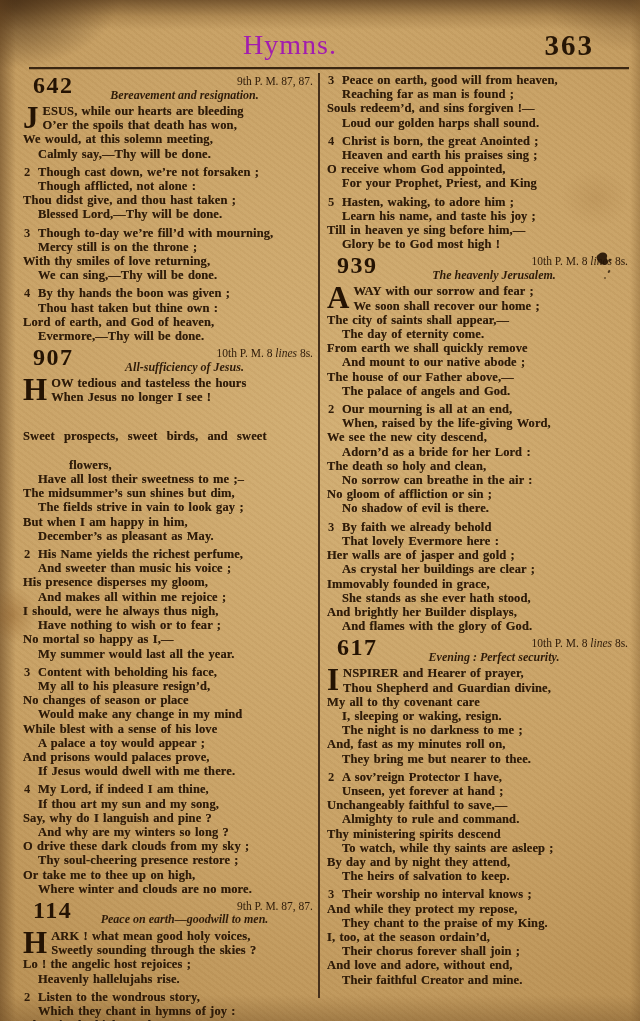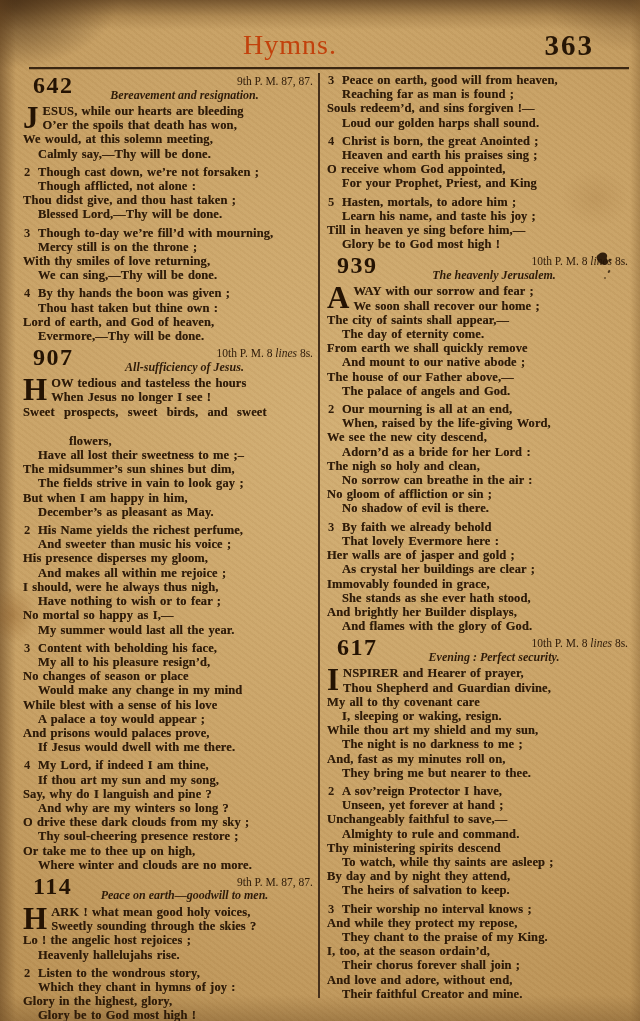--- a/index.html
+++ b/index.html
@@ -25,21 +25,21 @@
   .edge-right{position:absolute;top:0;bottom:0;right:0;width:10px;
     background:linear-gradient(270deg, rgba(120,86,42,.35), rgba(120,86,42,0));}
   .edge-bottom{position:absolute;bottom:0;left:0;right:0;height:26px;
     background:linear-gradient(0deg, rgba(116,82,40,.4), rgba(116,82,40,0));}
   .stain-left{position:absolute;left:-6px;top:586px;width:42px;height:58px;border-radius:50%;
     background:radial-gradient(ellipse at 45% 50%, rgba(133,85,34,.38), rgba(133,85,34,0) 70%);}
   .stain-right{position:absolute;left:560px;top:168px;width:70px;height:60px;border-radius:50%;
     background:radial-gradient(ellipse, rgba(140,96,44,.16), rgba(140,96,44,0) 70%);}
 
   .page-header{position:absolute;top:29px;left:0;right:0;height:34px;}
-  .header-title{position:absolute;left:0;right:60px;text-align:center;font-size:28px;letter-spacing:1px;color:#c2410c;}
+  .header-title{position:absolute;left:0;right:60px;text-align:center;font-size:28px;letter-spacing:1px;color:#a21caf;}
   .page-number{position:absolute;right:46px;top:0;font-size:29px;font-weight:700;letter-spacing:2px;color:#271605;}
   .header-rule{position:absolute;top:67px;left:29px;width:600px;height:2px;background:#3a2611;
     box-shadow:0 1px 0 rgba(58,38,17,.25);}
 
   .cols{position:absolute;top:73px;left:23px;width:608px;display:flex;}
   .col{width:293px;}
   .col-divider{width:2px;background:#46301a;margin-left:2px;height:925px;}
   .col-right{padding-left:7px;flex:1;}
 
   .hymn-head{position:relative;height:28px;margin-top:2px;margin-bottom:1px;}
@@ -49,21 +49,21 @@
   .hymn-caption{position:absolute;left:30px;right:0;top:12.5px;text-align:center;
     font-style:italic;font-weight:700;font-size:12px;white-space:nowrap;}
 
   .verse{position:relative;margin-bottom:4px;}
   .vnum{position:absolute;left:1px;top:0;font-weight:700;font-size:12.5px;line-height:14.2px;}
   .line{font-size:12.5px;font-weight:700;line-height:14.2px;letter-spacing:.1px;word-spacing:1px;
     white-space:nowrap;color:#2e1b09;text-shadow:0 0 .5px rgba(46,27,9,.55);}
   .i0{padding-left:0;}
   .i1{padding-left:15px;}
   .i2{padding-left:46px;margin-top:15px;}
-  .spread{word-spacing:6px;}
+  .spread{word-spacing:6px;margin-top:24px;}
   .dcap{float:left;font-size:31px;line-height:26px;height:27px;font-weight:700;margin:1px 4px 0 0;color:#241303;}
 
   .ink-blot{position:absolute;left:593px;top:251px;width:22px;height:30px;}
 </style>
 </head>
 <body>
 
 <div class="tex"></div>
 <div class="edge-top"></div>
 <div class="corner-tl"></div>
@@ -196,21 +196,21 @@
       </div>
       <div class="verse">
         <span class="vnum">4</span>
         <div class="line i1">Christ is born, the great Anointed ;</div>
         <div class="line i1">Heaven and earth his praises sing ;</div>
         <div class="line i0">O receive whom God appointed,</div>
         <div class="line i1">For your Prophet, Priest, and King</div>
       </div>
       <div class="verse">
         <span class="vnum">5</span>
-        <div class="line i1">Hasten, mortals, to adore him ;</div>
+        <div class="line i1">Hasten, waking, to adore him ;</div>
         <div class="line i1">Learn his name, and taste his joy ;</div>
         <div class="line i0">Till in heaven ye sing before him,—</div>
         <div class="line i1">Glory be to God most high !</div>
       </div>
       <div class="hymn-head">
         <span class="hymn-no">939</span>
         <span class="hymn-meter"><span>10th P. M. 8 </span><span class="it">lines</span><span> 8s.</span></span>
         <div class="hymn-caption">The heavenly Jerusalem.</div>
       </div>
       <div class="verse">
@@ -223,21 +223,21 @@
         <div class="line i1">And mount to our native abode ;</div>
         <div class="line i0">The house of our Father above,—</div>
         <div class="line i1">The palace of angels and God.</div>
       </div>
       <div class="verse">
         <span class="vnum">2</span>
         <div class="line i1">Our mourning is all at an end,</div>
         <div class="line i1">When, raised by the life-giving Word,</div>
         <div class="line i0">We see the new city descend,</div>
         <div class="line i1">Adorn’d as a bride for her Lord :</div>
-        <div class="line i0">The nigh so holy and clean,</div>
+        <div class="line i0">The death so holy and clean,</div>
         <div class="line i1">No sorrow can breathe in the air :</div>
         <div class="line i0">No gloom of affliction or sin ;</div>
         <div class="line i1">No shadow of evil is there.</div>
       </div>
       <div class="verse">
         <span class="vnum">3</span>
         <div class="line i1">By faith we already behold</div>
         <div class="line i1">That lovely Evermore here :</div>
         <div class="line i0">Her walls are of jasper and gold ;</div>
         <div class="line i1">As crystal her buildings are clear ;</div>
@@ -250,21 +250,20 @@
         <span class="hymn-no">617</span>
         <span class="hymn-meter"><span>10th P. M. 8 </span><span class="it">lines</span><span> 8s.</span></span>
         <div class="hymn-caption">Evening : Perfect security.</div>
       </div>
       <div class="verse">
         <span class="dcap">I</span>
         <div class="line i0">NSPIRER and Hearer of prayer,</div>
         <div class="line i0">Thou Shepherd and Guardian divine,</div>
         <div class="line i0">My all to thy covenant care</div>
         <div class="line i1">I, sleeping or waking, resign.</div>
-        <div class="line i0">While thou art my shield and my sun,</div>
         <div class="line i1">The night is no darkness to me ;</div>
         <div class="line i0">And, fast as my minutes roll on,</div>
         <div class="line i1">They bring me but nearer to thee.</div>
       </div>
       <div class="verse">
         <span class="vnum">2</span>
         <div class="line i1">A sov’reign Protector I have,</div>
         <div class="line i1">Unseen, yet forever at hand ;</div>
         <div class="line i0">Unchangeably faithful to save,—</div>
         <div class="line i1">Almighty to rule and command.</div>

